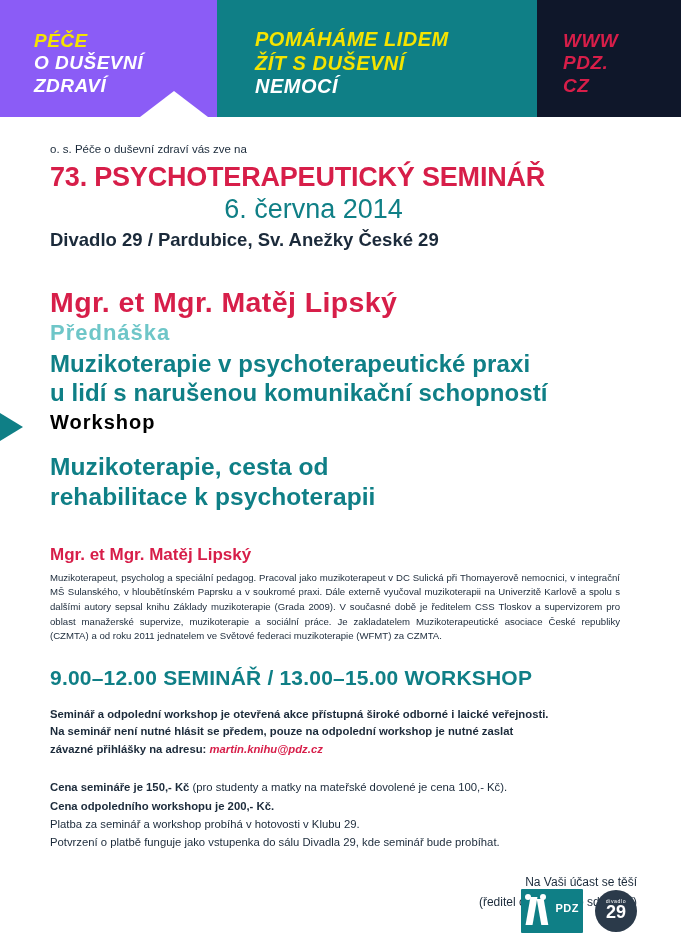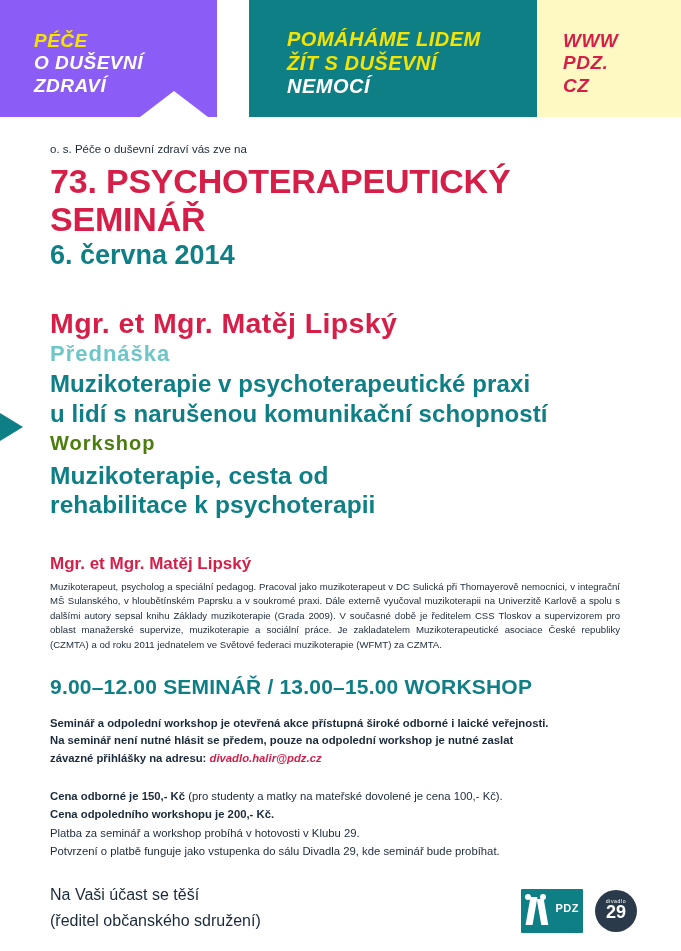--- a/index.html
+++ b/index.html
@@ -30,26 +30,25 @@
   }
   .band-red {
     left: 0;
     width: 217px;
     background: #8b5cf6;
   }
   .band-teal {
     left: 217px;
     width: 320px;
     background: #0f7f86;
-    margin-left: 32px;
   }
   .band-yellow {
     left: 537px;
     width: 144px;
-    background: #fef9c3;
+    background: #0f172a;
   }
   
   .notch {
     position: absolute;
     bottom: 0;
     width: 0;
     height: 0;
   }
   .notch-red {
     left: 140px;
@@ -105,30 +104,31 @@
   }
 
   .invite-line {
     font-size: 11.5px;
     color: #1b2a3a;
     font-weight: normal;
     margin-bottom: 7px;
   }
 
   .seminar-title {
-    font-size: 34px;
+    font-size: 27px;
     font-weight: bold;
     color: #d71e49;
     letter-spacing: -0.2px;
     line-height: 1.12;
   }
   .seminar-date {
     font-size: 27px;
-    font-weight: bold;
+    font-weight: normal;
     color: #0f7f86;
+    text-align: center;
     line-height: 1.2;
     margin-top: 1px;
     padding-right: 60px;
   }
   .seminar-venue {
     font-size: 18.5px;
     font-weight: bold;
     color: #1b2a3a;
     line-height: 1.25;
     margin-top: 2px;
@@ -166,30 +166,30 @@
     font-size: 24px;
     font-weight: bold;
     color: #0f7f86;
     line-height: 1.22;
     letter-spacing: 0.1px;
     margin-top: 2px;
   }
   .label-workshop {
     font-size: 20px;
     font-weight: bold;
-    color: #4d7c0f;
+    color: #000000;
     letter-spacing: 1px;
     margin-top: 4px;
   }
   .workshop-title {
     font-size: 24.5px;
     font-weight: bold;
     color: #0f7f86;
     line-height: 1.2;
-    margin-top: 6px;
+    margin-top: 18px;
     letter-spacing: 0.1px;
   }
 
   .bio-name {
     margin-top: 34px;
     font-size: 17px;
     font-weight: bold;
     color: #d71e49;
   }
   .bio-text {
@@ -228,23 +228,24 @@
     line-height: 1.62;
     color: #1b2a3a;
     width: 590px;
   }
   .price-block .b {
     font-weight: bold;
   }
 
   .closing {
     margin-top: 22px;
-    font-size: 16px;
+    font-size: 12px;
     line-height: 1.6;
     color: #1b2a3a;
+    text-align: right;
   }
   .closing .sig-name {
     color: #d71e49;
     font-weight: bold;
   }
 
   
   .footer-logos {
     position: absolute;
     right: 44px;
@@ -348,20 +349,21 @@
 
 </div>
 
 <div class="content">
 
   <div class="arrow-marker"></div>
 
   <div class="invite-line">o. s. Péče o duševní zdraví vás zve na</div>
   <div class="seminar-title">73. PSYCHOTERAPEUTICKÝ SEMINÁŘ</div>
   <div class="seminar-date">6. června 2014</div>
+  <div class="seminar-venue">Divadlo 29 / Pardubice, Sv. Anežky České 29</div>
 
   <div class="speaker-name">Mgr. et Mgr. Matěj Lipský</div>
   <div class="label-prednaska">Přednáška</div>
   <div class="talk-title">
     <div>Muzikoterapie v psychoterapeutické praxi</div>
     <div>u lidí s narušenou komunikační schopností</div>
   </div>
   <div class="label-workshop">Workshop</div>
   <div class="workshop-title">
     <div>Muzikoterapie, cesta od</div>
@@ -371,27 +373,27 @@
   <div class="bio-name">Mgr. et Mgr. Matěj Lipský</div>
   <div class="bio-text">Muzikoterapeut, psycholog a speciální pedagog. Pracoval jako muzikoterapeut v DC Sulická při Thomayerově nemocnici, v integrační MŠ Sulanského, v hloubětínském Paprsku a v soukromé praxi. Dále externě vyučoval muzikoterapii na Univerzitě Karlově a spolu s dalšími autory sepsal knihu Základy muzikoterapie (Grada 2009). V současné době je ředitelem CSS Tloskov a supervizorem pro oblast manažerské supervize, muzikoterapie a sociální práce. Je zakladatelem Muzikoterapeutické asociace České republiky (CZMTA) a od roku 2011 jednatelem ve Světové federaci muzikoterapie (WFMT) za CZMTA.</div>
 
   <div class="schedule">9.00–12.00  SEMINÁŘ / 13.00–15.00  WORKSHOP</div>
 
   <div class="note-block">
     <div>Seminář a odpolední workshop je otevřená akce přístupná široké odborné i laické veřejnosti.</div>
     <div>Na seminář není nutné hlásit se předem, pouze na odpolední workshop je nutné zaslat</div>
     <div>
       <span>závazné přihlášky na adresu:</span>
-      <span class="email">divadlo.halir@pdz.cz</span>
+      <span class="email">martin.knihu@pdz.cz</span>
     </div>
   </div>
 
   <div class="price-block">
     <div>
-      <span class="b">Cena odborné je 150,- Kč</span>
+      <span class="b">Cena semináře je 150,- Kč</span>
       <span>(pro studenty a matky na mateřské dovolené je cena 100,- Kč).</span>
     </div>
     <div class="b">Cena odpoledního workshopu je 200,- Kč.</div>
     <div>Platba za seminář a workshop probíhá v hotovosti v Klubu 29.</div>
     <div>Potvrzení o platbě funguje jako vstupenka do sálu Divadla 29, kde seminář bude probíhat.</div>
   </div>
 
   <div class="closing">
     <div>Na Vaši účast se těší</div>
     <div>(ředitel občanského sdružení)</div>

